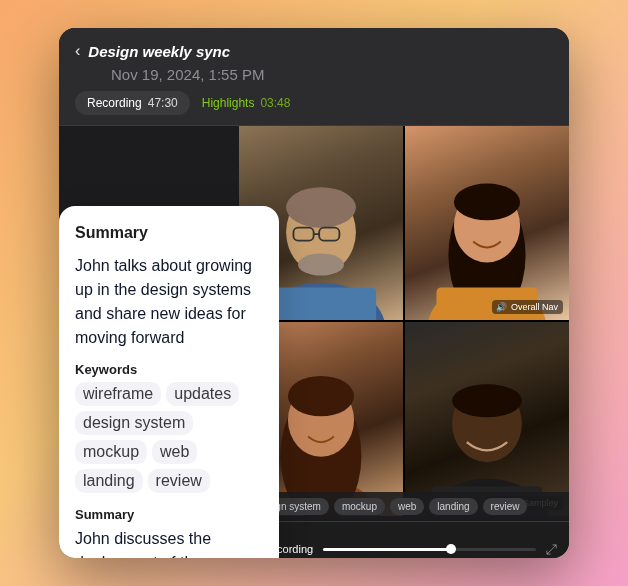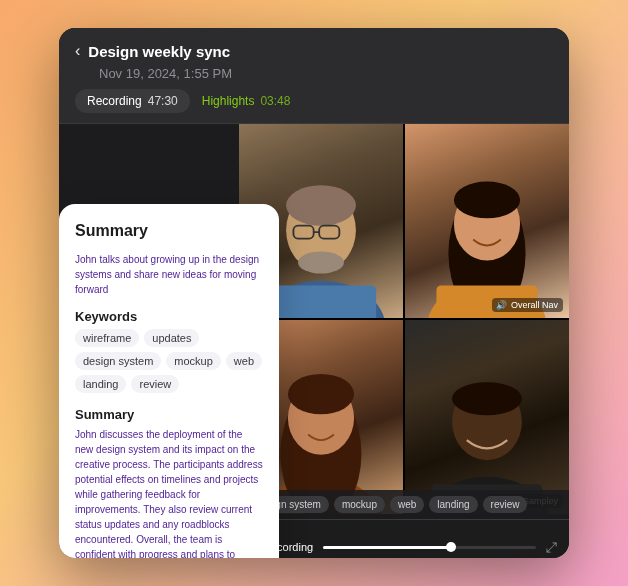--- a/index.html
+++ b/index.html
@@ -39,25 +39,26 @@
     .back-btn {
       color: #fff;
       font-size: 16px;
       cursor: pointer;
       opacity: 0.9;
     }
     .header-title {
       font-size: 15px;
       font-weight: 600;
       color: #fff;
+      font-style: italic;
     }
     .header-subtitle {
-      font-size: 13px;
+      font-size: 15px;
       color: #8e8e93;
-      margin-left: 24px;
+      margin-left: 36px;
     }
     .tabs {
       display: flex;
       gap: 0;
       margin-top: 8px;
       margin-left: 0;
     }
     .tab {
       display: flex;
       align-items: center;
@@ -247,35 +248,35 @@
       color: #1c1c1e;
       margin-bottom: 12px;
     }
     .summary-section-title {
       font-size: 13px;
       font-weight: 700;
       color: #1c1c1e;
       margin-bottom: 5px;
     }
     .summary-text {
-      font-size: 10px;
-      color: #4c1d95;
+      font-size: 16px;
+      color: #0f172a;
       line-height: 1.5;
       margin-bottom: 12px;
     }
     .keyword-pills {
       display: flex;
       flex-wrap: wrap;
       gap: 5px;
       margin-bottom: 14px;
     }
     .keyword-pill {
       background: #f2f2f7;
       color: #3a3a3c;
-      font-size: 11px;
+      font-size: 16px;
       padding: 3px 8px;
       border-radius: 10px;
     }
   </style>
 </head>
 <body>
 
 <div class="app-window">
 
   <div class="header">

